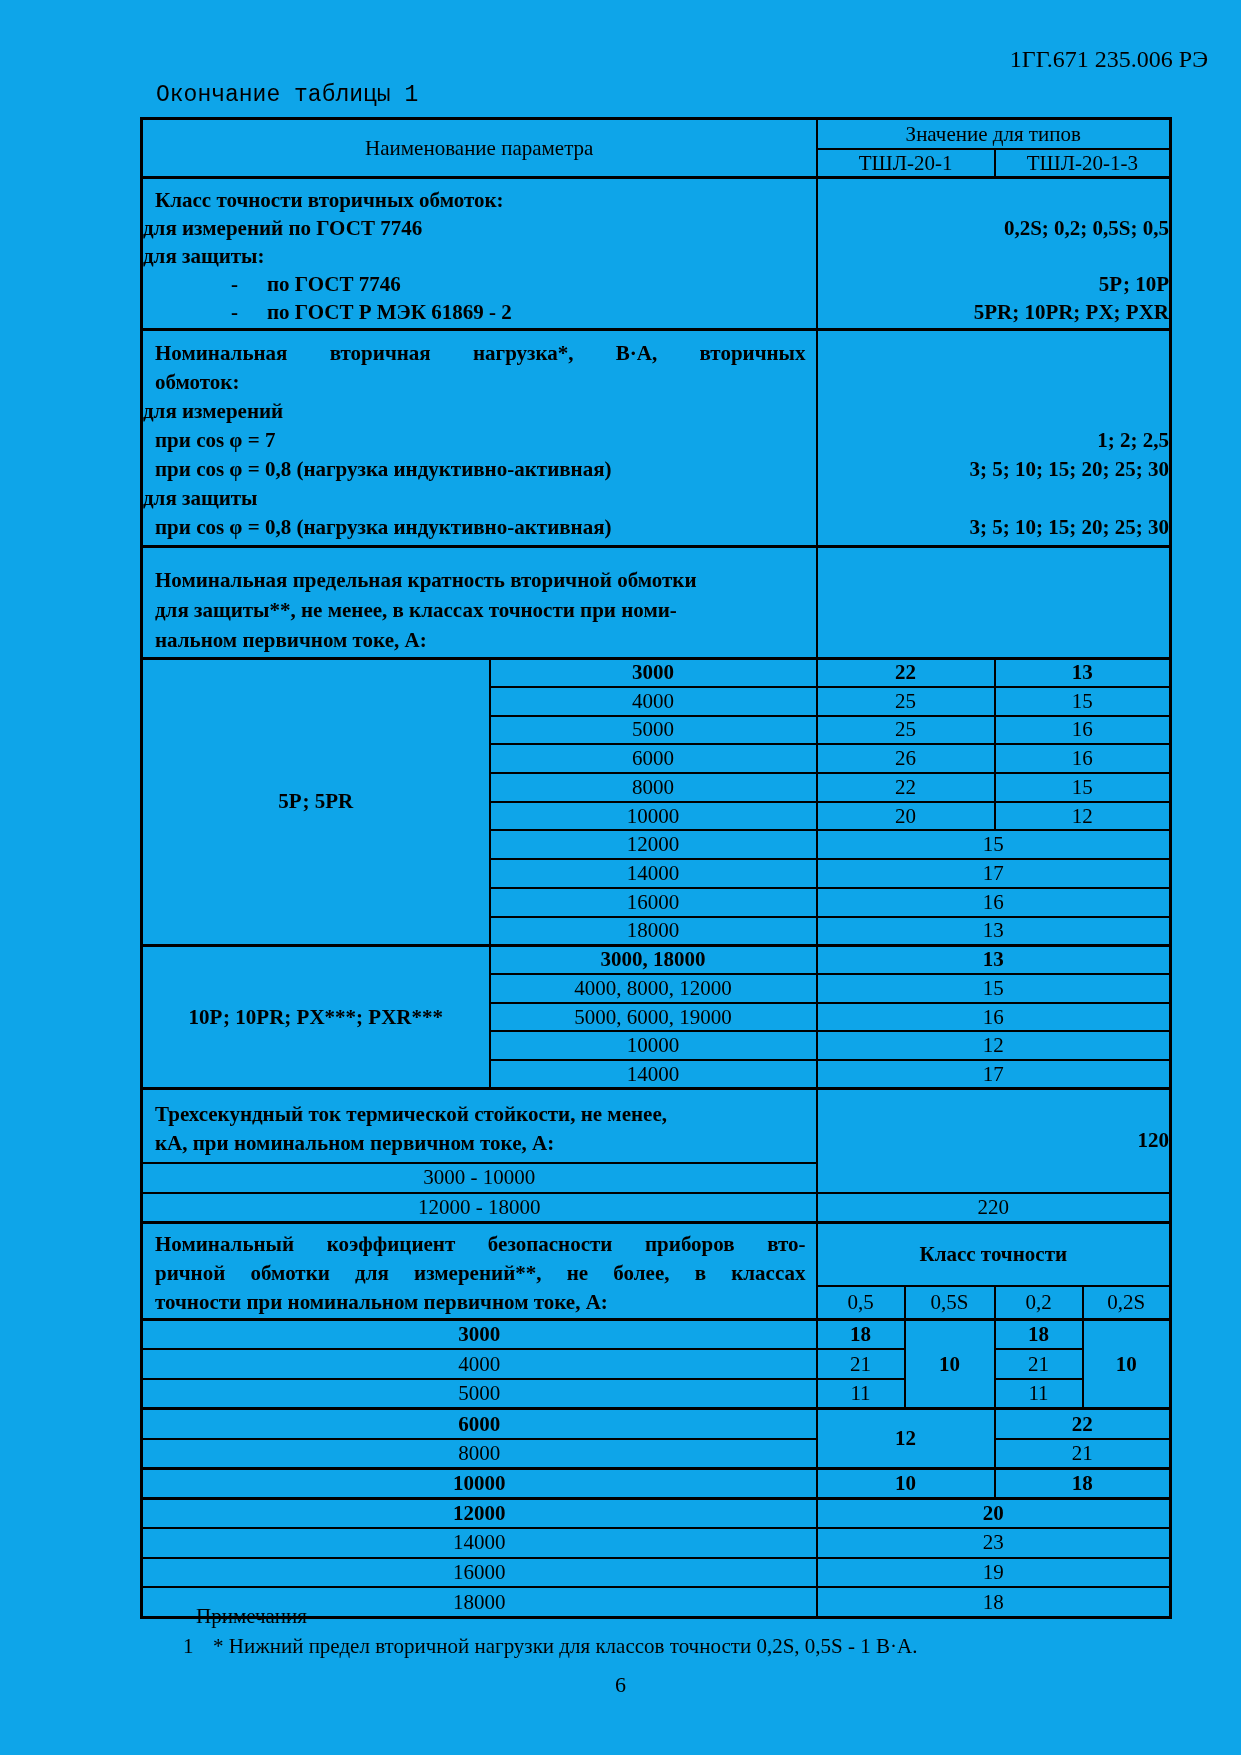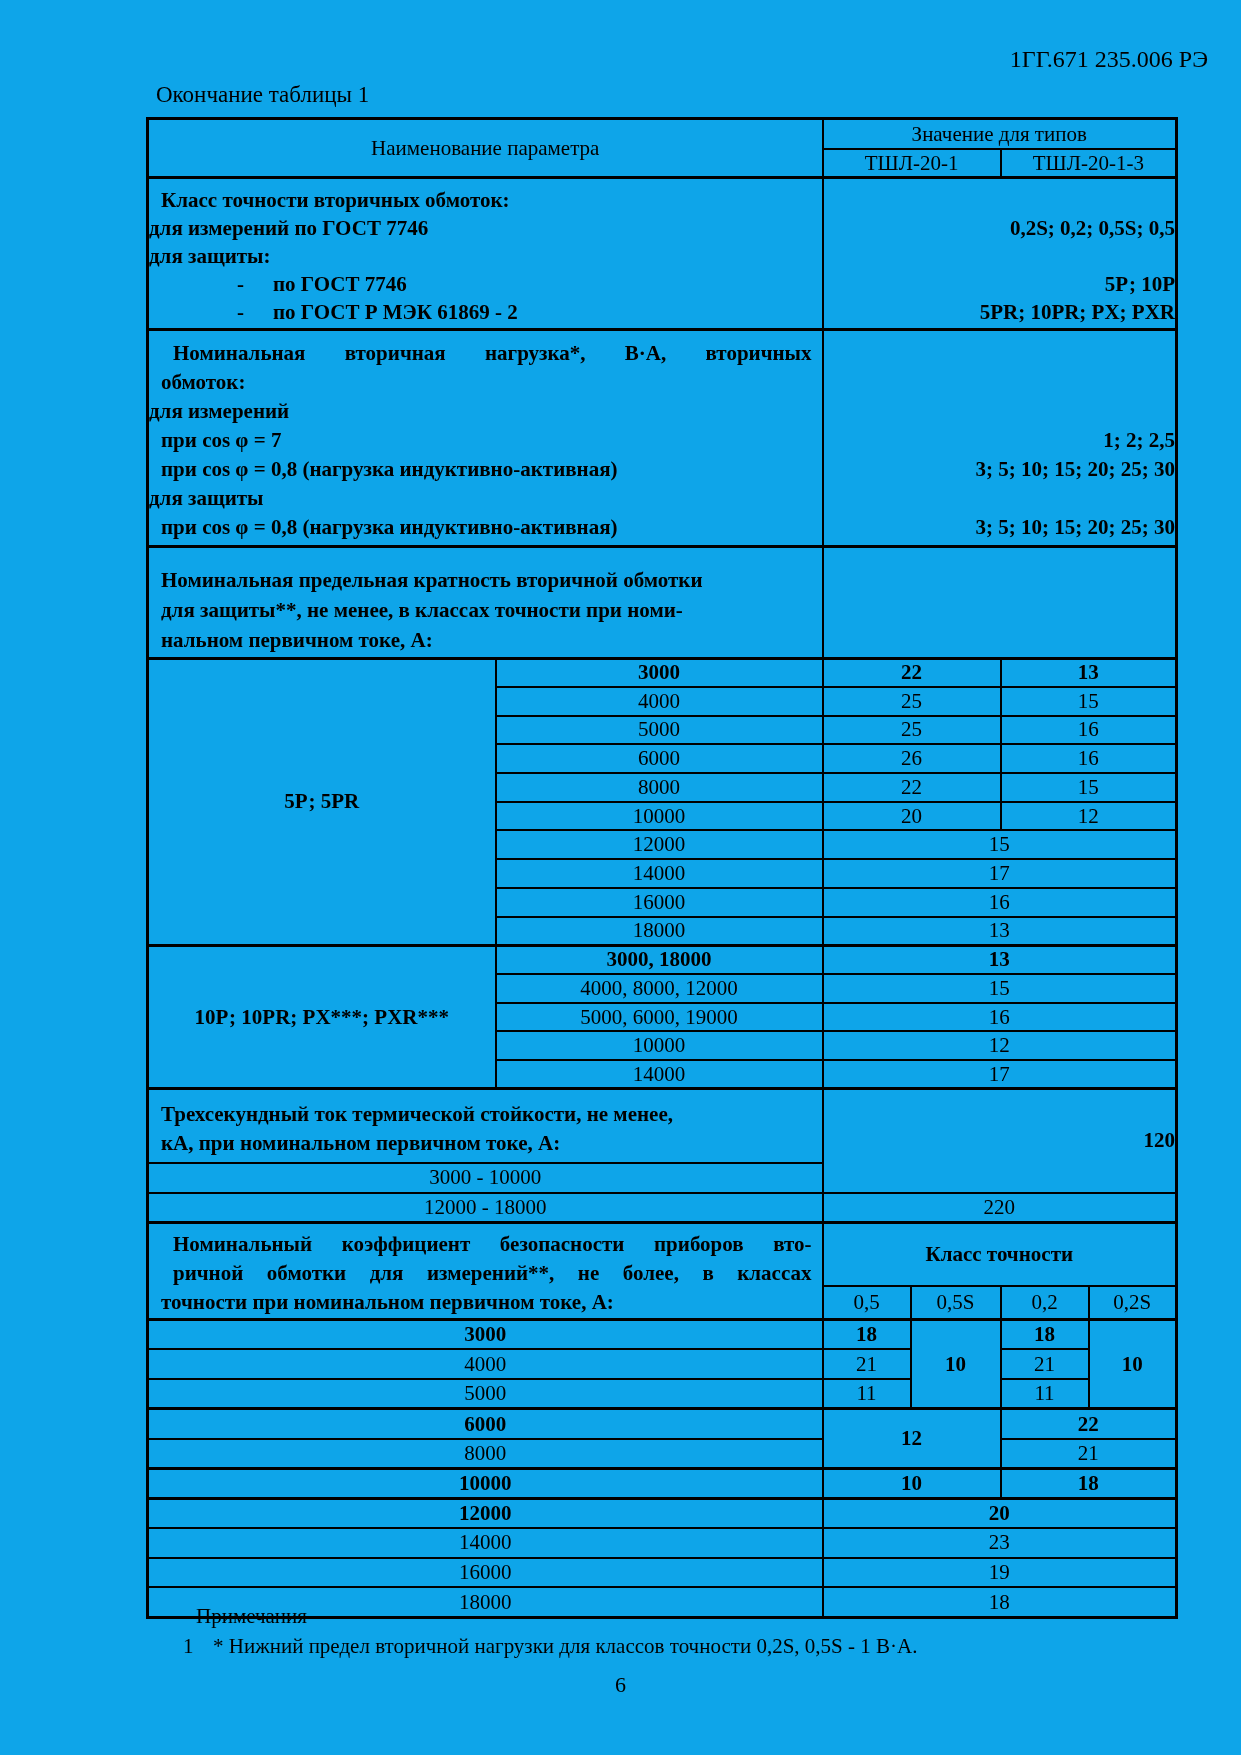--- a/index.html
+++ b/index.html
@@ -1,37 +1,37 @@
 <!DOCTYPE html>
 <html><head>
 <meta charset="utf-8">
 <style>
   html,body{margin:0;padding:0;background:#e8e8e8;}
   .page{position:relative;width:1241px;height:1755px;background:#0ea5e9;
         font-family:"Liberation Serif","DejaVu Serif",serif;color:#000;overflow:hidden;}
   .docnum{position:absolute;top:46px;right:33px;font-size:24px;white-space:nowrap;}
-  .caption{position:absolute;top:82px;left:156px;font-size:23px;white-space:nowrap;}
-  table.t{position:absolute;left:146px;top:117px;width:1029px;height:1502px;
+  .caption{position:absolute;top:82px;left:156px;font-size:23px;white-space:nowrap;font-family:Liberation Mono, monospace;}
+  table.t{position:absolute;left:140px;top:117px;width:1029px;height:1502px;
           border-collapse:collapse;table-layout:fixed;border:3px solid #000;}
   table.t td{border:2px solid #000;padding:0;font-size:21px;vertical-align:middle;
              overflow:hidden;}
   tr.sec > td{border-top:3px solid #000;font-weight:bold;}
   .c{text-align:center;}
   .vtop{vertical-align:top;}
   .vbot{vertical-align:bottom;}
   
   .lines{padding-top:5px;}
   .ln{height:29px;line-height:29px;white-space:nowrap;}
   .ln.s1{height:28px;line-height:28px;}
   .ln.s3{height:30px;line-height:30px;}
   .pl{padding-left:12px;}
   .ind1{}
   .ind2{padding-left:88px;}
   .dash{display:inline-block;width:36px;}
-  .just{padding-left:24px;padding-right:10px;white-space:normal;
+  .just{padding-left:12px;padding-right:10px;white-space:normal;
         text-align:justify;text-align-last:justify;}
   .cln{text-align:right;}
   .notes-title{position:absolute;left:196px;top:1604px;font-size:21px;}
   .footnote{position:absolute;left:183px;top:1634px;font-size:21px;display:flex;}
   .footnote .fnum{width:30px;}
   .pagenum{position:absolute;left:0;top:1672px;width:100%;text-align:center;font-size:22px;}
 </style>
 </head>
 <body>
 

